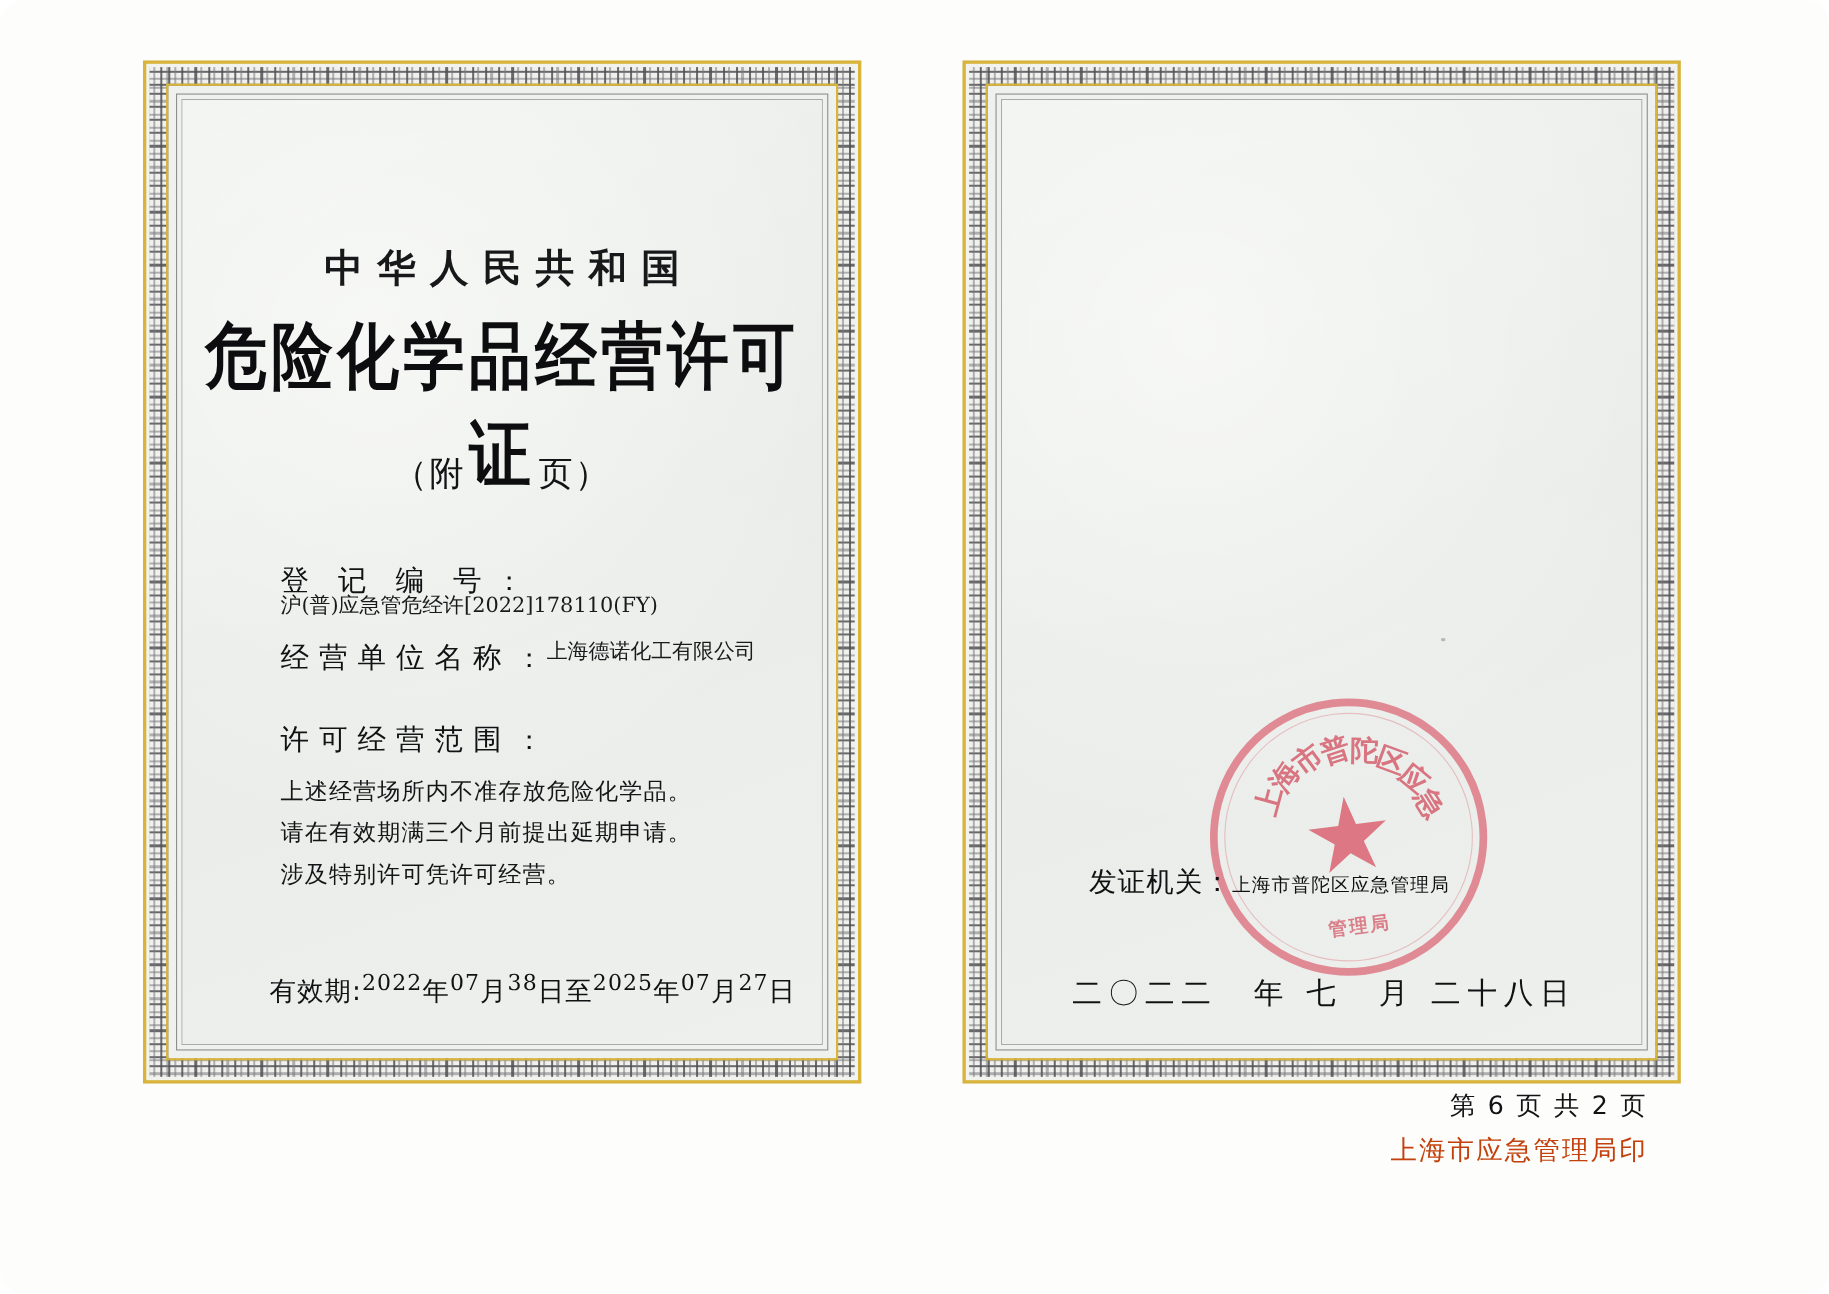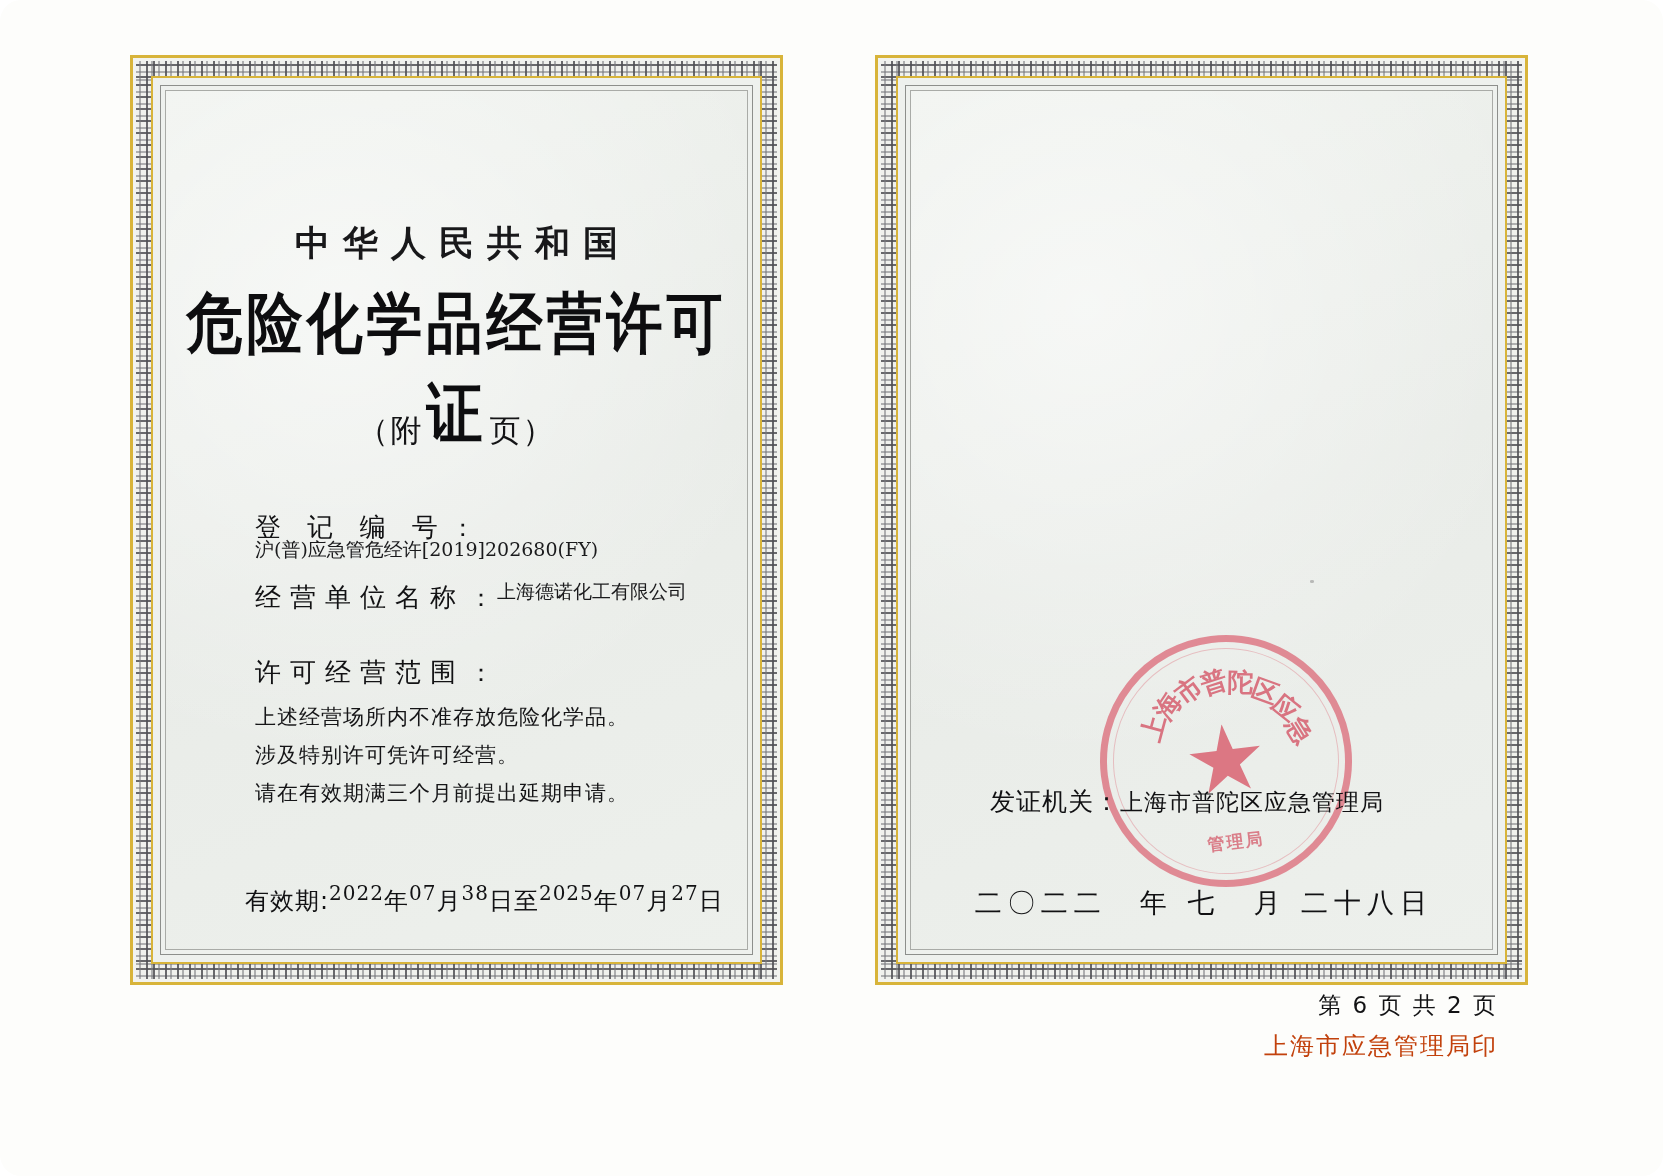--- a/index.html
+++ b/index.html
@@ -187,21 +187,21 @@
 
   .f-regno   { top: 415px; }
   .f-company { top: 485px; }
   .f-scope   { top: 560px; }
 
   .scope-lines {
     position: absolute;
     left: 85px;
     top: 605px;
     right: 40px;
-    font-family: Liberation Mono, monospace;
+    font-family: Liberation Serif, serif;
     font-size: 21px;
     line-height: 38px;
     color: #151517;
     letter-spacing: 1px;
   }
 
   .validity {
     position: absolute;
     left: 75px;
     right: 20px;
@@ -225,21 +225,21 @@
     left: 75px;
     top: 690px;
     font-family: "DejaVu Sans", sans-serif;
     font-size: 25px;
     letter-spacing: 1px;
     color: #111113;
     white-space: nowrap;
   }
   .issuer .org {
     font-family: "DejaVu Sans", sans-serif;
-    font-size: 23px;
+    font-size: 17px;
   }
 
   .rdate {
     position: absolute;
     right: 55px;
     top: 790px;
     font-family: "DejaVu Sans", sans-serif;
     font-size: 27px;
     letter-spacing: 6px;
     color: #111113;
@@ -348,35 +348,35 @@
 
     <div class="content">
 
       <div class="nation">中华人民共和国</div>
 
       <div class="maintitle">危险化学品经营许可证</div>
 
       <div class="subtitle">（附　　页）</div>
 
       <div class="field f-regno">
-        <span class="field-label">登 记 编 号</span><span class="field-colon">：</span><span class="field-value">沪(普)应急管危经许[2019]202680(FY)</span>
+        <span class="field-label">登 记 编 号</span><span class="field-colon">：</span><span class="field-value">沪(普)应急管危经许[2022]178110(FY)</span>
       </div>
 
       <div class="field f-company">
         <span class="field-label">经营单位名称</span><span class="field-colon">：</span><span class="field-value">上海德诺化工有限公司</span>
       </div>
 
       <div class="field f-scope">
         <span class="field-label">许可经营范围</span><span class="field-colon">：</span>
       </div>
 
       <div class="scope-lines">
         <div>上述经营场所内不准存放危险化学品。</div>
+        <div>请在有效期满三个月前提出延期申请。</div>
         <div>涉及特别许可凭许可经营。</div>
-        <div>请在有效期满三个月前提出延期申请。</div>
       </div>
 
       <div class="validity">
         <span>有效期:</span><span class="num">2022</span><span>年</span><span class="num">07</span><span>月</span><span class="num">38</span><span>日</span><span>至</span><span class="num">2025</span><span>年</span><span class="num">07</span><span>月</span><span class="num">27</span><span>日</span>
       </div>
 
     </div>
   </div>
 
   <div class="cert cert-right">

